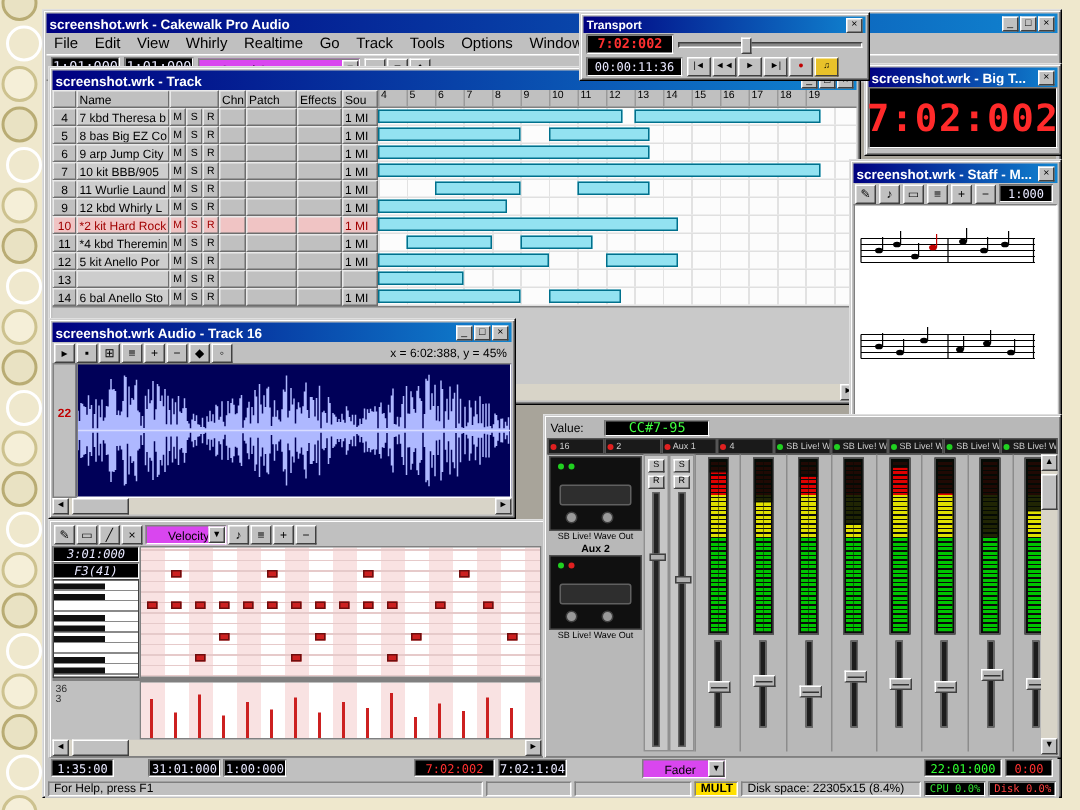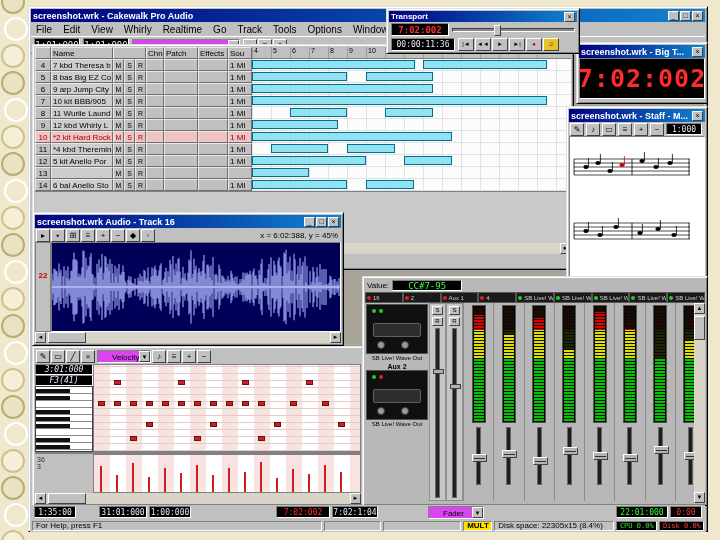--- a/index.html
+++ b/index.html
@@ -101,21 +101,21 @@
           repeating-linear-gradient(90deg,#f9e2e2 0 16px,#ffffff 16px 32px); }
   .pnote { position:absolute; width:7px; height:5px; background:#cc2020; border:1px solid #6e0e0e; }
   .pr-vel { display:flex; height:41px; border-top:2px solid #808080; }
   .vel-gutter { width:58px; background:#c0c0c0; font-size:7px; padding:2px 2px; color:#333; }
   .vel-area { position:relative; flex:1; background-color:#fff;
         background-image:repeating-linear-gradient(90deg,#f9e2e2 0 16px,#ffffff 16px 32px); border:1px solid #808080; }
   .vbar { position:absolute; bottom:0; width:2px; background:#cc2020; }
 
   
   .mixer { background:#b8b8b8; }
-  .mx-valrow { height:13px; display:flex; align-items:center; gap:3px; padding:0 2px; font-size:8px; }
+  .mx-valrow { height:13px; display:flex; align-items:center; gap:14px; padding:0 2px; font-size:8px; }
   .mx-headrow { height:11px; display:flex; }
   .mx-head { flex:1; background:#1a1a1a; border:1px solid #555; color:#cfcfcf; font-size:6px; display:flex;
         align-items:center; gap:2px; padding:0 1px; overflow:hidden; white-space:nowrap; }
   .dot { width:4px; height:4px; border-radius:50%; flex:0 0 auto; }
   .mx-body { display:flex; height:198px; }
   .mx-modules { width:64px; display:flex; flex-direction:column; padding:1px; }
   .mx-module { height:50px; background:#101010; border:1px solid #505050; position:relative; }
   .mx-module .slot { position:absolute; left:6px; right:6px; top:18px; height:14px; background:#2e2e2e;
         border:1px solid #606060; border-radius:2px; }
   .mx-module .knob { position:absolute; width:8px; height:8px; border-radius:50%; background:#9a9a9a;
@@ -225,20 +225,26 @@
       <span class="combo" style="width:108px;">
         <span class="ct">Sound Canvas</span>
         <span class="cb">▼</span>
       </span>
       <span id="main-toolbar-icons"><span class="iconbtn">▪</span><span class="iconbtn">≡</span><span class="iconbtn">◆</span></span>
     </div>
     <div class="mdi"></div>
   </div>
 
   <div class="window" style="left:32px;top:44px;width:542px;height:226px;z-index:5;">
+    <div class="titlebar">
+      <span class="t">screenshot.wrk - Track</span>
+      <span class="wbtn">_</span>
+      <span class="wbtn">□</span>
+      <span class="wbtn">×</span>
+    </div>
     <div class="trackhead">
       <span class="tcell th" style="width:16px"></span>
       <span class="tcell th" style="width:62px">Name</span>
       <span class="tcell th" style="width:33px"></span>
       <span class="tcell th" style="width:18px">Chn</span>
       <span class="tcell th" style="width:34px">Patch</span>
       <span class="tcell th" style="width:30px">Effects</span>
       <span class="tcell th" style="width:24px">Sou</span>
       <span class="ruler" id="ruler">
           <span class="ruler-cell">4</span>

